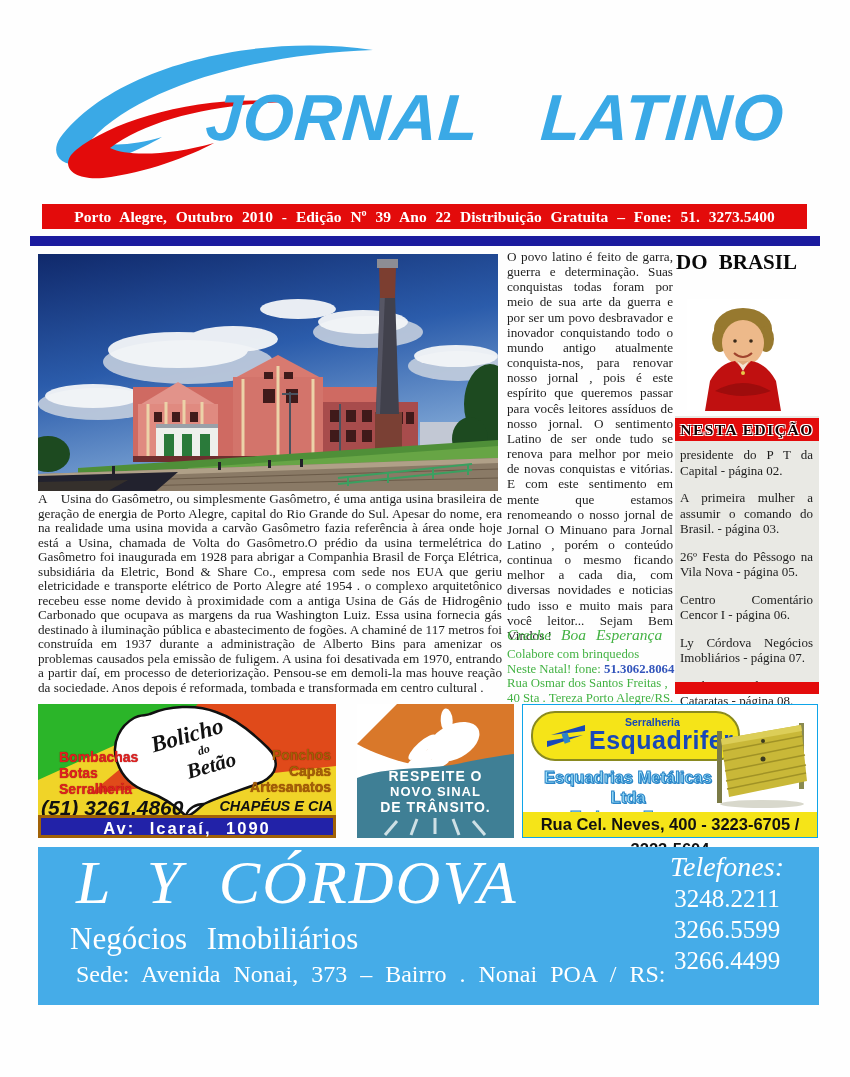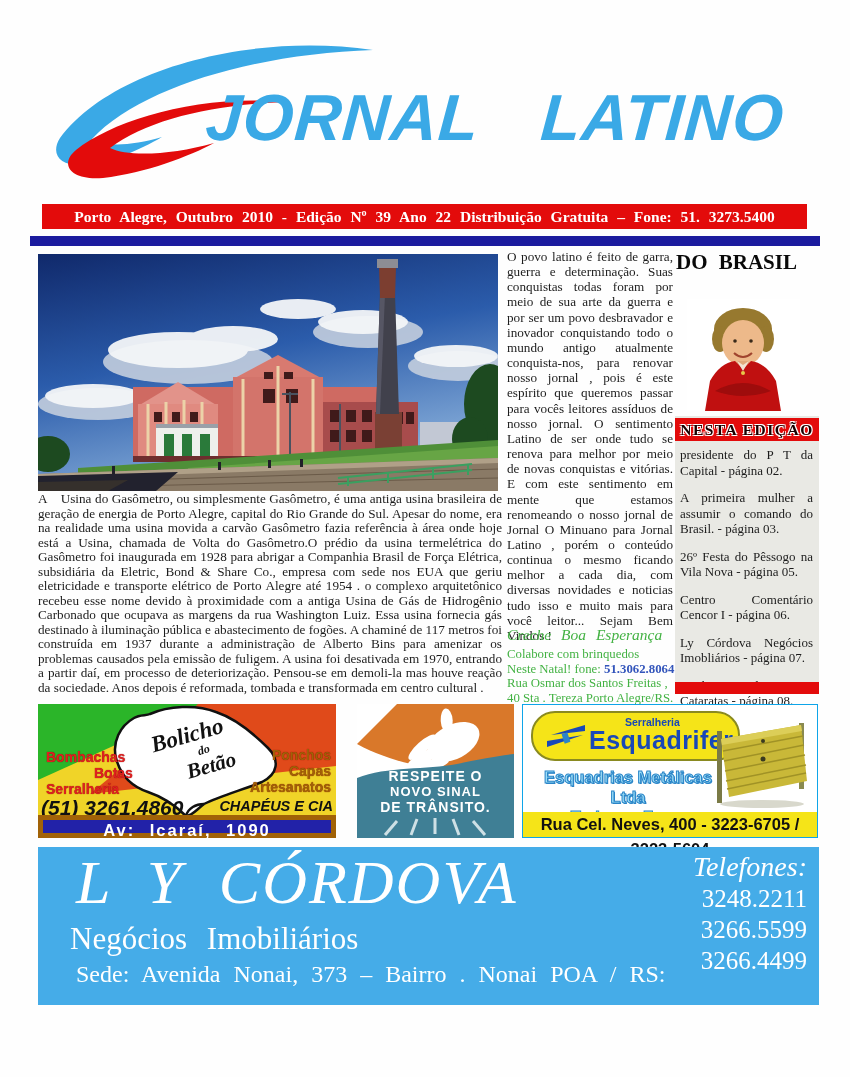--- a/index.html
+++ b/index.html
@@ -39,28 +39,28 @@
     color:#1a0000;
     text-shadow:-1px -1px 0 #fff,1px -1px 0 #fff,-1px 1px 0 #fff,1px 1px 0 #fff;}
   .nesta-items{position:absolute;left:5px;top:31px;width:133px;font-size:13px;
     line-height:15.5px;text-align:justify;color:#1c1c1c;}
   .nesta-item{margin-bottom:12px;font-family:Liberation Serif, serif;}
   .nesta-footer{position:absolute;left:0;bottom:0;width:100%;height:12px;background:#e30b0b;}
 
   
   .ad-bolicho{left:38px;top:704px;width:298px;height:134px;}
   .bolicho-text{position:absolute;font-family:"Liberation Sans",sans-serif;font-weight:bold;}
-  .bolicho-left{left:8px;color:#e02020;font-size:14px;line-height:15px;
+  .bolicho-left{left:21px;color:#e02020;font-size:14px;line-height:15px;
     text-shadow:0 0 1px #7a0000;}
   .bolicho-right{right:5px;color:#a16207;font-size:14px;line-height:15px;text-align:right;
     text-shadow:0 0 1px #7a0000;}
   .bolicho-phone{left:3px;top:92px;font-style:italic;font-size:21px;color:#111;}
   .bolicho-chapeus{right:3px;top:94px;font-style:italic;font-size:14.5px;color:#111;}
   .bolicho-band{position:absolute;left:0;bottom:0;width:100%;height:23px;background:#2222a8;
-    border:5px solid #a16207;box-sizing:border-box;color:#fff;text-align:center;
+    border:3px solid #a16207;box-sizing:border-box;color:#fff;text-align:center;
     font-family:"Liberation Sans",sans-serif;font-weight:bold;font-size:16.5px;
     line-height:21px;letter-spacing:2px;word-spacing:8px;}
   .map-label{position:absolute;left:84px;top:18px;width:140px;transform:rotate(-16deg);
     color:#111;font-style:italic;font-weight:bold;text-align:center;}
   .map-label .l1{font-size:23px;}
   .map-label .l2{font-size:12px;margin:-2px 0 -3px 24px;}
   .map-label .l3{font-size:21px;margin-left:30px;}
 
   .ad-transito{left:357px;top:704px;width:157px;height:134px;background:#ffffff;}
   .transito-text{position:absolute;left:0;top:64px;width:100%;text-align:center;color:#fff;
@@ -84,21 +84,21 @@
   .esq-band{position:absolute;left:0;bottom:0;width:100%;height:25px;background:#f5e418;
     color:#111;font-family:"Liberation Sans",sans-serif;font-weight:bold;font-size:16.5px;
     text-align:center;line-height:25px;}
 
   
   .ad-cordova{left:38px;top:847px;width:781px;height:158px;background:#45ace8;color:#fff;}
   .cordova-title{position:absolute;left:38px;top:0px;font-style:italic;font-size:62px;
     word-spacing:18px;letter-spacing:2px;}
   .cordova-sub{position:absolute;left:32px;top:74px;font-size:31px;word-spacing:12px;}
   .cordova-addr{position:absolute;left:38px;top:114px;font-size:24px;word-spacing:7px;}
-  .cordova-phones{position:absolute;right:12px;top:4px;width:160px;text-align:right;}
+  .cordova-phones{position:absolute;right:12px;top:4px;width:160px;text-align:center;}
   .cordova-phones .label{font-style:italic;font-size:28px;line-height:32px;}
   .cordova-phone{font-size:25px;line-height:31px;}
 </style>
 </head>
 <body>
 
 <div class="page">
 
   <svg class="abs" style="left:48px;top:42px;" width="330" height="150" viewBox="0 0 330 150">
     <path d="M325,8 C200,-10 62,28 12,96 C2,112 12,124 34,123 C62,121 92,108 114,95
@@ -287,21 +287,21 @@
                C204,86 182,92 166,100 C158,106 154,112 148,112 C140,104 128,94 110,88
                C92,82 82,70 78,54 C74,38 82,22 96,14 C102,10 108,12 112,10 Z" fill="#ffffff" stroke="#111" stroke-width="2.5" stroke-linejoin="round"></path>
       <path d="M148,112 C150,104 158,100 166,100" fill="none" stroke="#111" stroke-width="2.5"></path>
     </svg>
     <div class="map-label">
       <div class="l1">Bolicho</div>
       <div class="l2">do</div>
       <div class="l3">Betão</div>
     </div>
     <div class="bolicho-text bolicho-left" style="top:46px;">Bombachas</div>
-    <div class="bolicho-text bolicho-left" style="top:62px;margin-left:48px;">Botas</div>
+    <div class="bolicho-text bolicho-left" style="top:62px;">Botas</div>
     <div class="bolicho-text bolicho-left" style="top:78px;">Serralheria</div>
     <div class="bolicho-text bolicho-phone">(51) 3261.4860</div>
     <div class="bolicho-text bolicho-right" style="top:44px;">Ponchos</div>
     <div class="bolicho-text bolicho-right" style="top:60px;">Capas</div>
     <div class="bolicho-text bolicho-right" style="top:76px;">Artesanatos</div>
     <div class="bolicho-text bolicho-chapeus">CHAPÉUS E CIA</div>
     <div class="bolicho-band">Av: Icaraí, 1090</div>
   </div>
 
   <div class="abs ad-transito">

